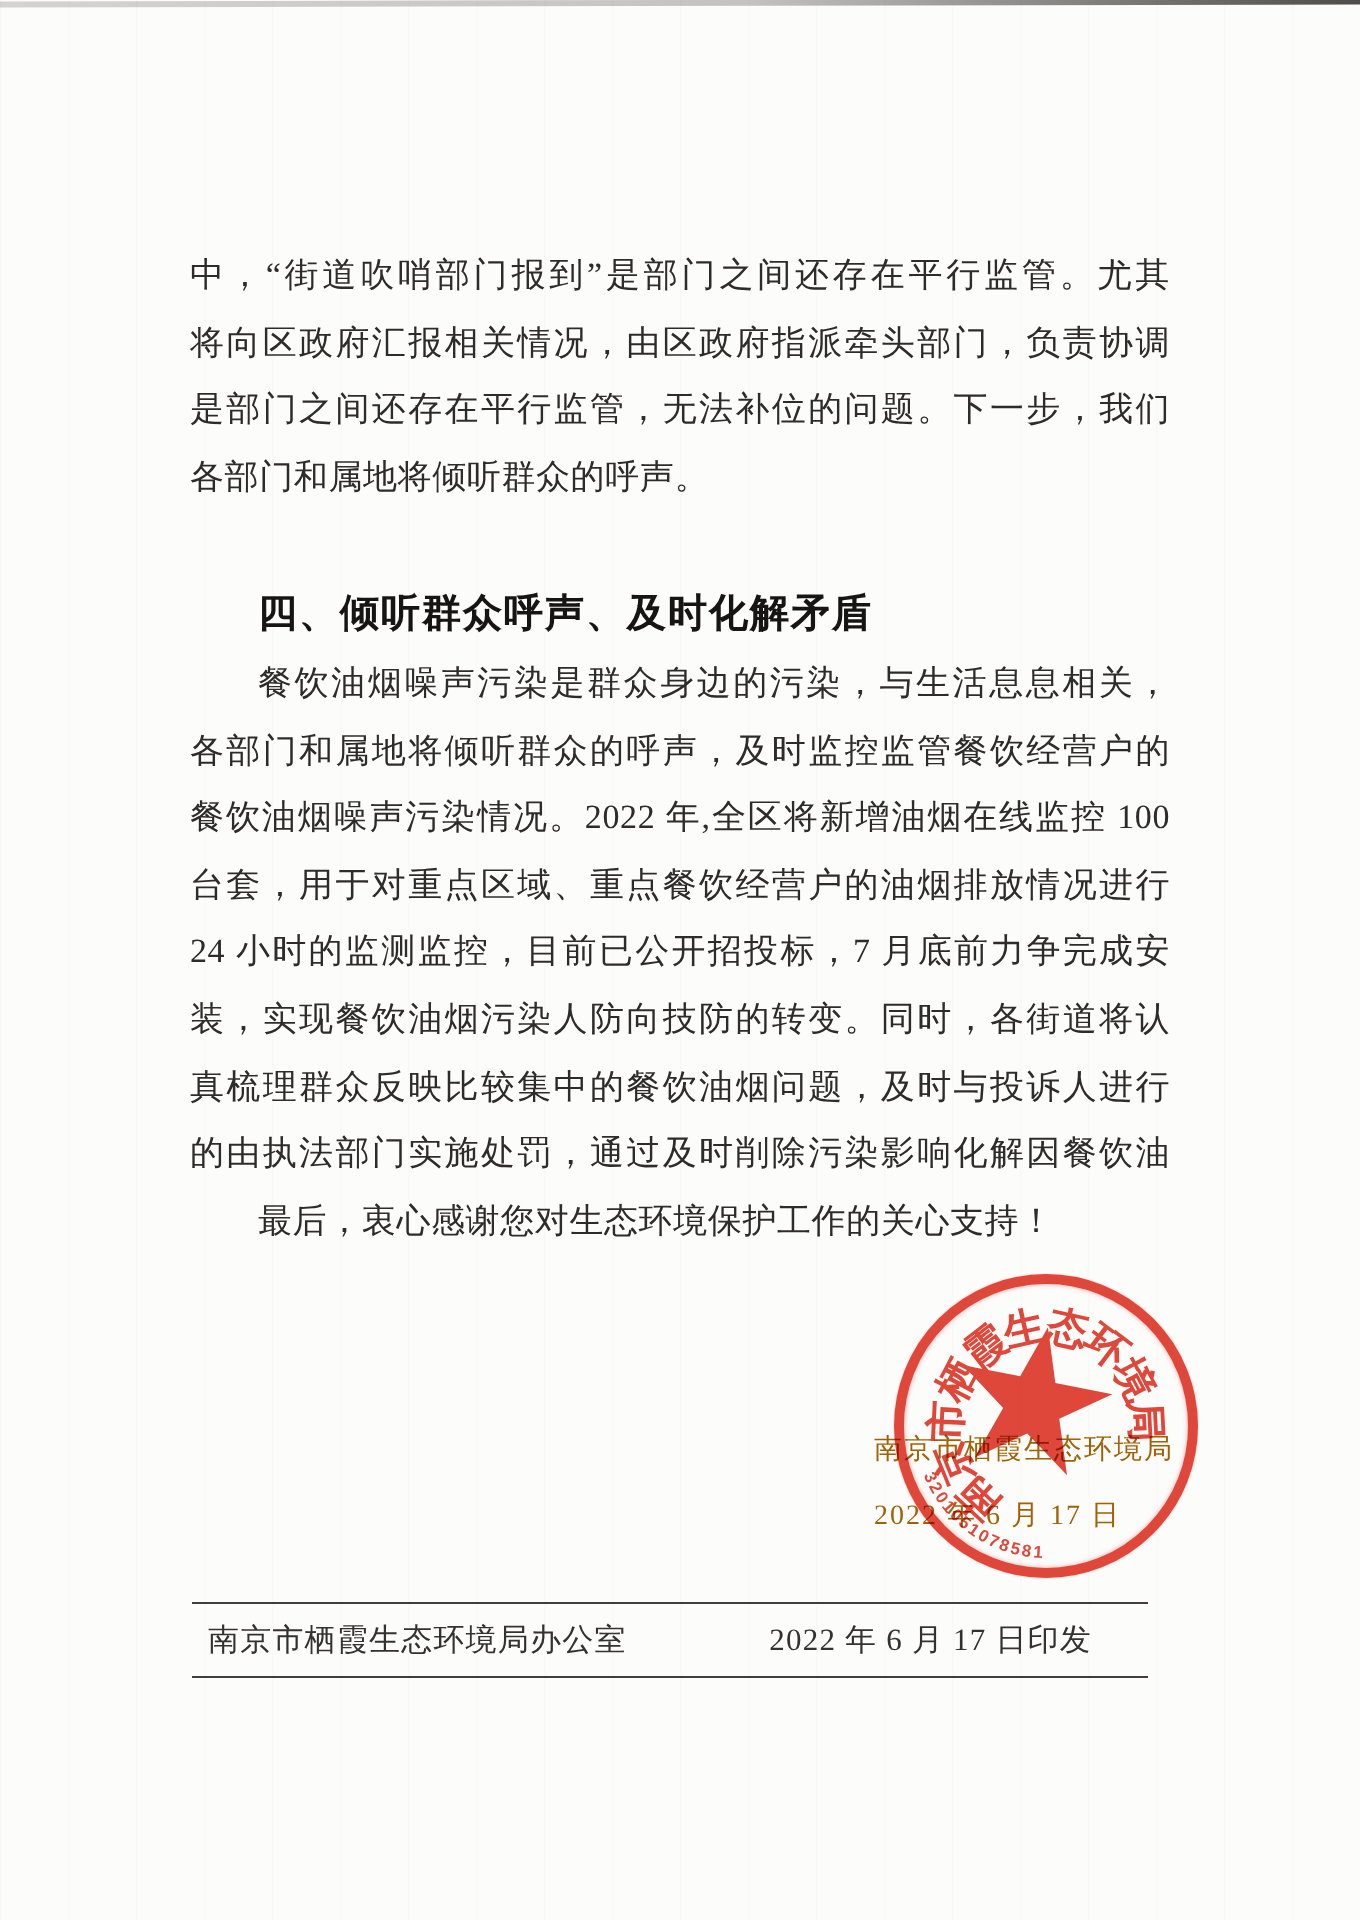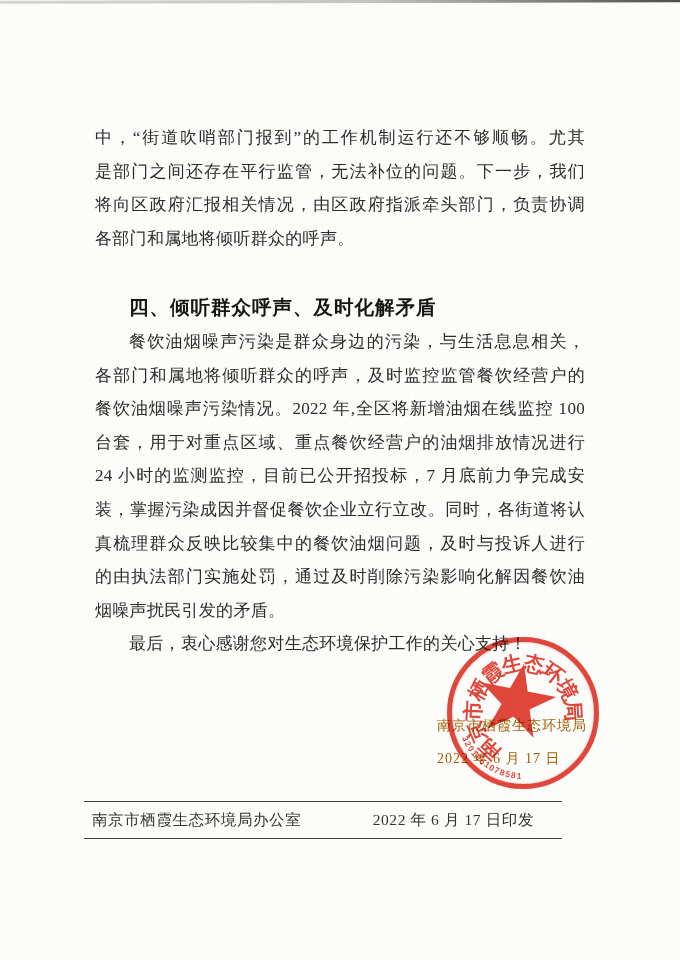--- a/index.html
+++ b/index.html
@@ -33,21 +33,21 @@
     font-weight:700;color:#171513;font-size:19.5px;letter-spacing:1px;margin-top:36px;
   }
   .contact-line{letter-spacing:.5px;}
   .sign-block{
     position:absolute;top:710px;right:93px;
     font-size:14px;line-height:31px;letter-spacing:1px;color:#a16207;
   }
   .sign-date{margin-top:2px;}
   
   .footer{
-    position:absolute;left:84px;top:801px;width:478px;
+    position:absolute;left:96px;top:801px;width:478px;
     border-top:1.6px solid #413e3b;border-bottom:1.6px solid #413e3b;
     box-sizing:border-box;height:38px;
     display:flex;align-items:center;justify-content:space-between;
     padding:0 28px 0 8px;
     font-size:15.5px;letter-spacing:.6px;color:#343230;
   }
   
   .seal{
     position:absolute;left:443px;top:633px;width:160px;height:160px;
     mix-blend-mode:multiply;opacity:.92;filter:saturate(1.05);
@@ -77,34 +77,33 @@
     font-family:"Liberation Sans", sans-serif;
   }
 </style>
 </head>
 <body>
 
 <div class="paper-texture"></div>
 <div class="scan-edge"></div>
 
 <div class="textblock">
-  <div class="line fill">中，“街道吹哨部门报到”的工作机制运行还不够顺畅。尤其</div>
+  <div class="line fill">中，“街道吹哨部门报到”是部门之间还存在平行监管。尤其</div>
+  <div class="line fill">将向区政府汇报相关情况，由区政府指派牵头部门，负责协调</div>
   <div class="line fill">是部门之间还存在平行监管，无法补位的问题。下一步，我们</div>
-  <div class="line fill">将向区政府汇报相关情况，由区政府指派牵头部门，负责协调</div>
   <div class="line">各部门和属地将倾听群众的呼声。</div>
   <div class="line heading indent">四、倾听群众呼声、及时化解矛盾</div>
   <div class="line indent fill">餐饮油烟噪声污染是群众身边的污染，与生活息息相关，</div>
   <div class="line fill">各部门和属地将倾听群众的呼声，及时监控监管餐饮经营户的</div>
   <div class="line fill">餐饮油烟噪声污染情况。2022 年,全区将新增油烟在线监控 100</div>
   <div class="line fill">台套，用于对重点区域、重点餐饮经营户的油烟排放情况进行</div>
   <div class="line fill">24 小时的监测监控，目前已公开招投标，7 月底前力争完成安</div>
-  <div class="line fill">装，掌握污染成因并督促餐饮企业立行立改。同时，各街道将认</div>
+  <div class="line fill">装，实现餐饮油烟污染人防向技防的转变。同时，各街道将认</div>
   <div class="line fill">真梳理群众反映比较集中的餐饮油烟问题，及时与投诉人进行</div>
   <div class="line fill">的由执法部门实施处罚，通过及时削除污染影响化解因餐饮油</div>
-  <div class="line">烟噪声扰民引发的矛盾。</div>
   <div class="line indent">最后，衷心感谢您对生态环境保护工作的关心支持！</div>
 </div>
 
 <div class="sign-block">
   <div class="sign-agency">南京市栖霞生态环境局</div>
   <div class="sign-date">2022 年 6 月 17 日</div>
 </div>
 
 <div class="seal">
   <div class="seal-ring"></div>

